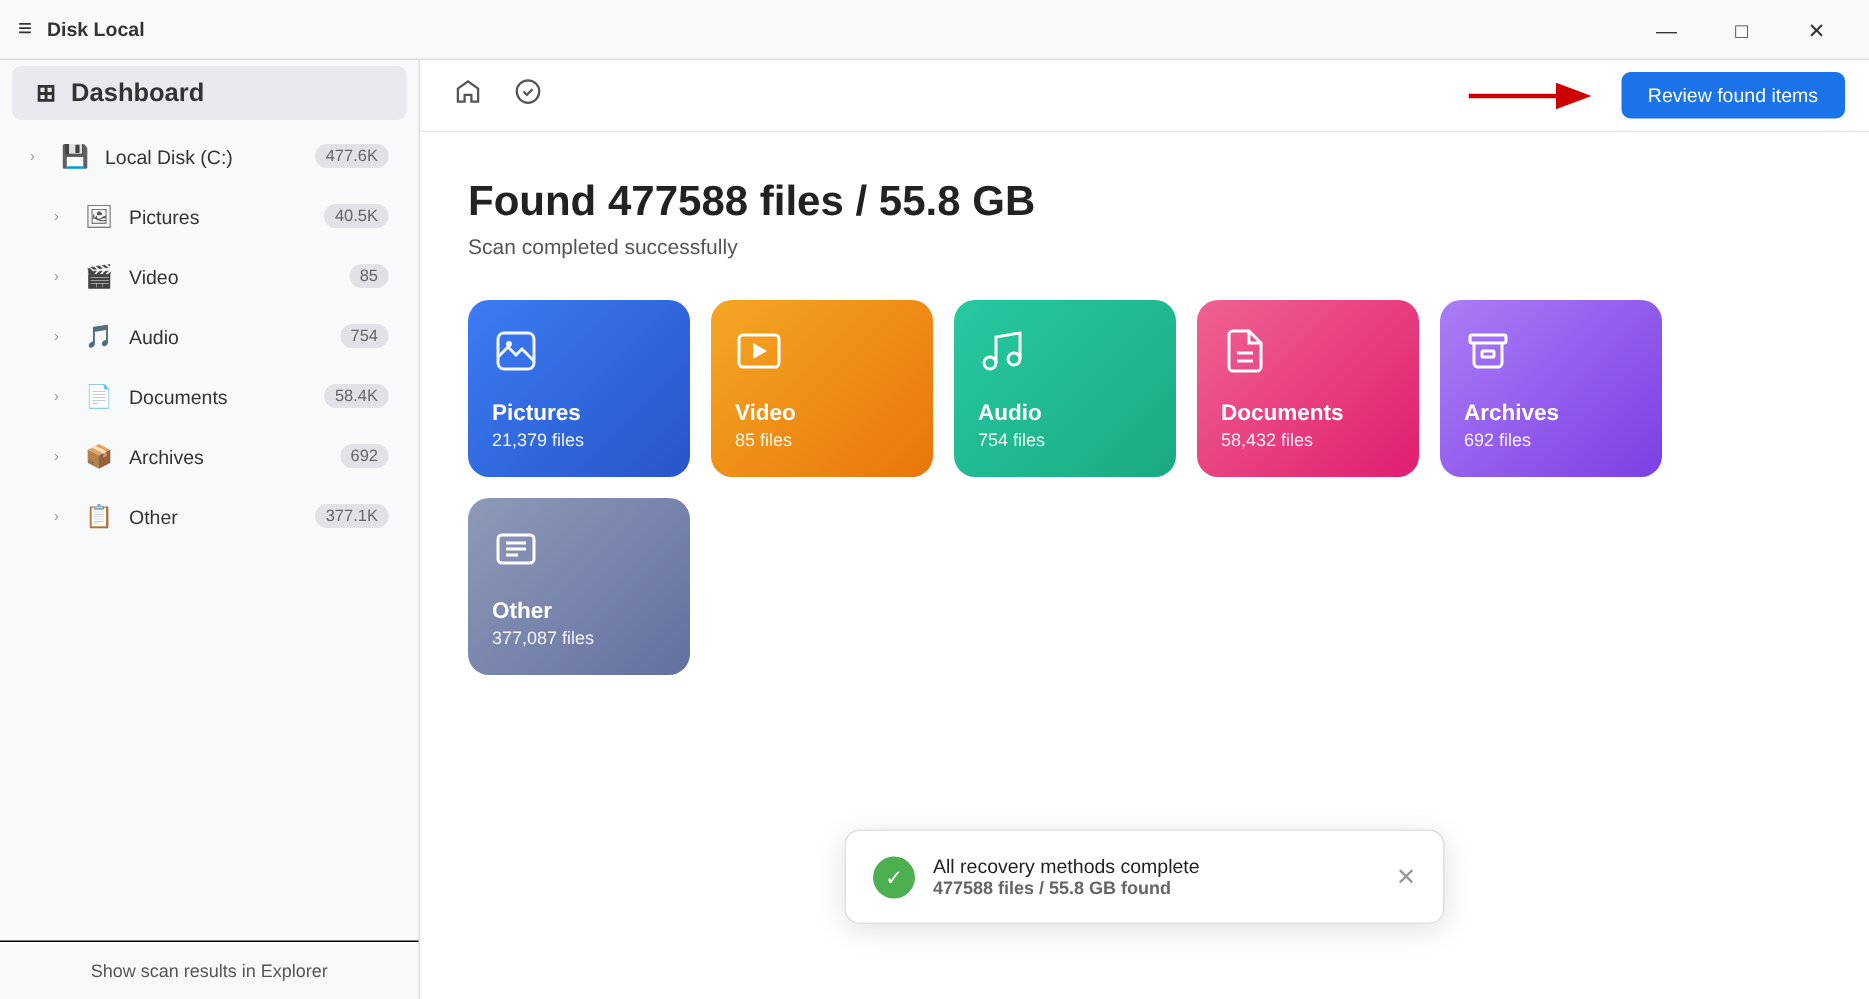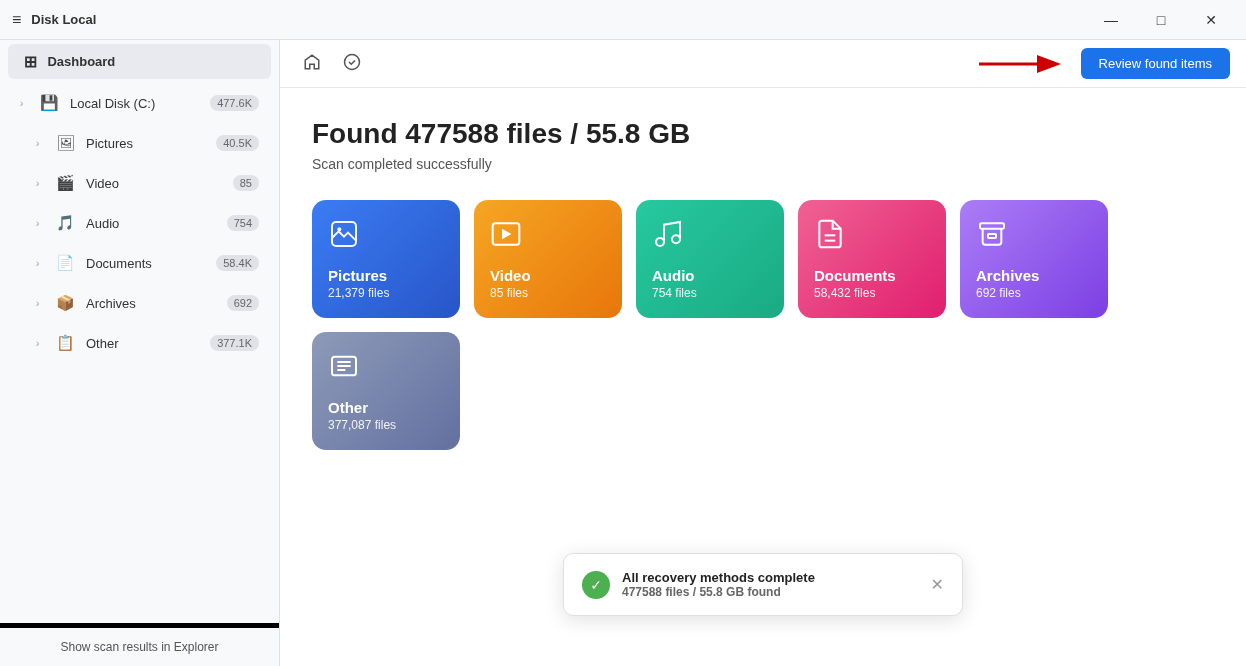--- a/index.html
+++ b/index.html
@@ -46,21 +46,21 @@
     .sidebar-dashboard-item {
       display: flex;
       align-items: center;
       gap: 10px;
       padding: 8px 16px;
       background: #e8eaf0;
       border-radius: 6px;
       margin: 4px 8px;
       cursor: pointer;
     }
-    .sidebar-dashboard-item span { font-size: 13px; font-weight: 600; color: #333; }
+    .sidebar-dashboard-item span { font-size: 17px; font-weight: 600; color: #333; }
 
     .scan-results-label {
       font-size: 11px;
       font-weight: 600;
       color: #666;
       padding: 8px 16px 4px;
       text-transform: none;
     }
 
     .sidebar-item {
@@ -80,21 +80,21 @@
       font-size: 11px;
       color: #666;
       background: #e0e2e8;
       padding: 2px 7px;
       border-radius: 10px;
     }
 
     .sidebar-footer {
       margin-top: auto;
       padding: 12px 16px;
-      border-top: 5px solid #000000;
+      border-top: 1px solid #000000;
       font-size: 12px;
       color: #555;
       cursor: pointer;
       text-align: center;
     }
 
     
     .main-content {
       flex: 1;
       background: #ffffff;
@@ -198,21 +198,21 @@
       box-shadow: 0 4px 20px rgba(0,0,0,0.12);
     }
     .toast-check {
       width: 28px; height: 28px;
       background: #4caf50;
       border-radius: 50%;
       display: flex; align-items: center; justify-content: center;
       color: white; font-size: 14px; flex-shrink: 0;
     }
     .toast-text { flex: 1; }
-    .toast-title { font-size: 13px; font-weight: 700; color: #222; }
+    .toast-title { font-size: 13px; font-weight: 400; color: #222; }
     .toast-sub { font-size: 12px; color: #666; font-weight: bold; }
     .toast-close {
       border: none; background: transparent; cursor: pointer; font-size: 16px; color: #999;
     }
   </style>
 </head>
 <body>
 
 <div class="titlebar">
   <span class="titlebar-menu-icon">≡</span>

